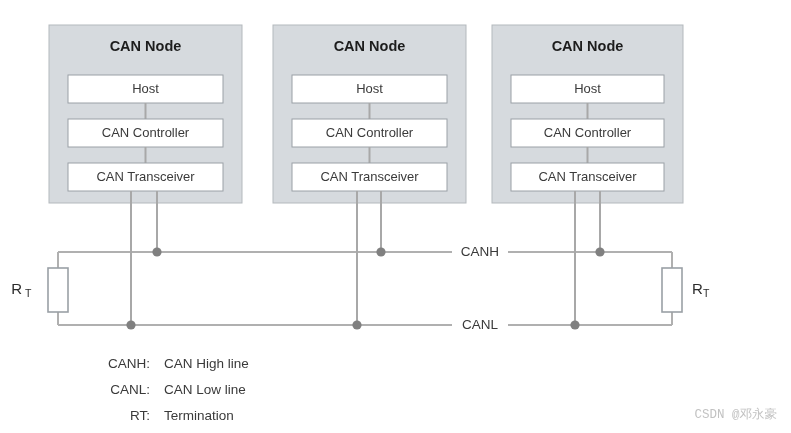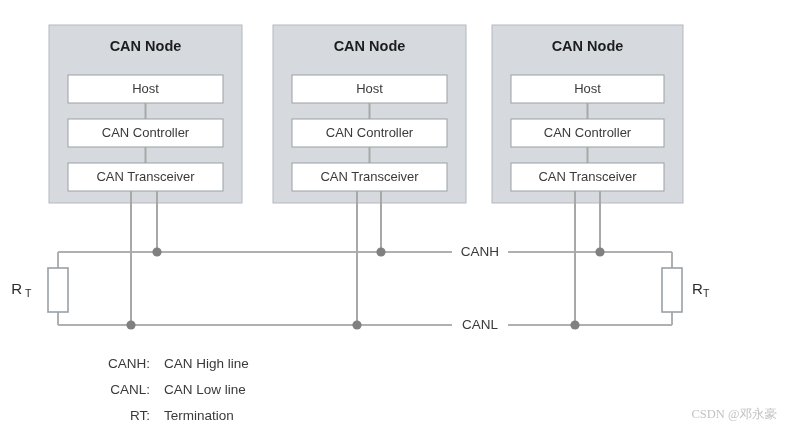--- a/index.html
+++ b/index.html
@@ -100,21 +100,21 @@
     font-family: "Liberation Sans", sans-serif;
     font-size: 13.5px;
     fill: #3a3a3a;
     text-anchor: start;
     dominant-baseline: middle;
   }
   .watermark {
     position: absolute;
     right: 14px;
     bottom: 10px;
-    font-family: Liberation Serif, serif;
+    font-family: Liberation Mono, monospace;
     font-size: 12.5px;
     color: #c2c2c2;
     white-space: nowrap;
     user-select: none;
   }
 </style>
 </head>
 <body>
 
 <svg id="diagram" viewBox="0 0 791 433">

